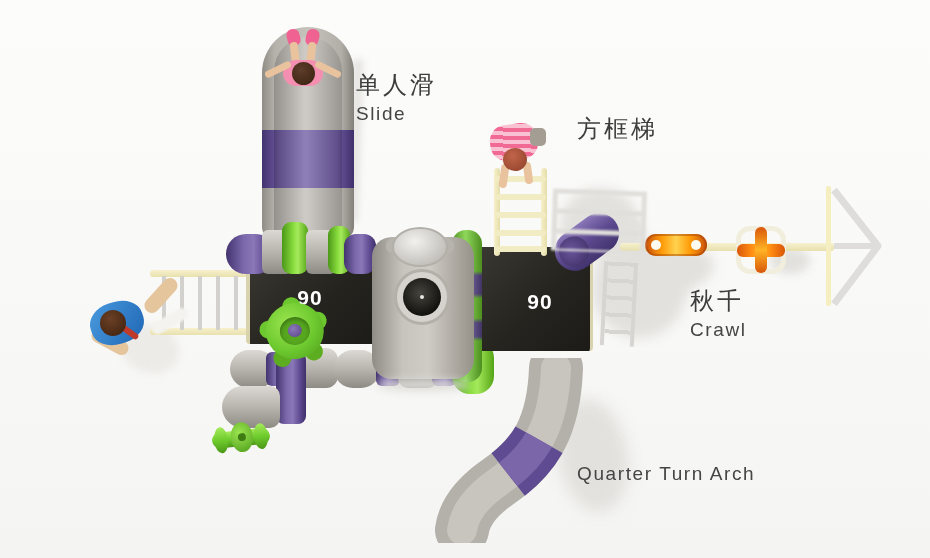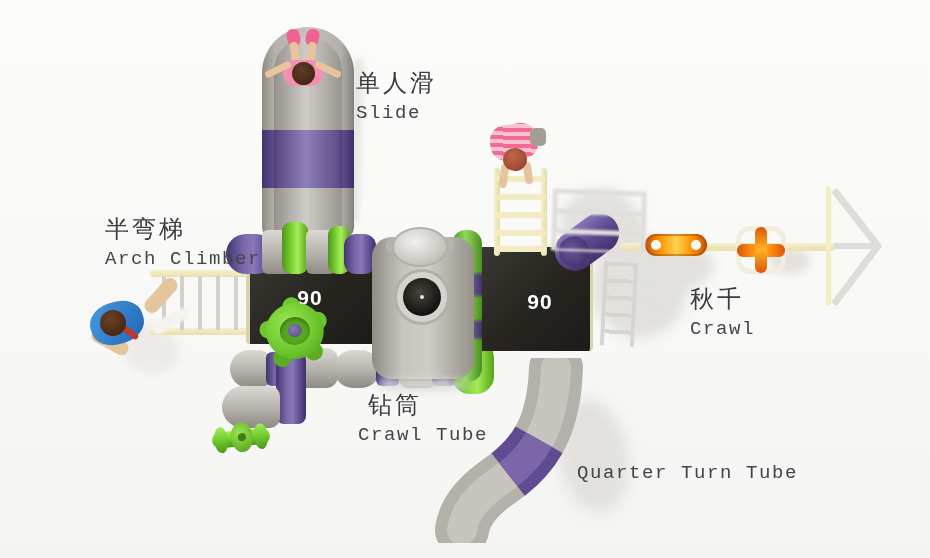--- a/index.html
+++ b/index.html
@@ -1,21 +1,21 @@
 <!DOCTYPE html>
 <html><head>
 <meta charset="utf-8">
 <style>
   html,body{margin:0;padding:0;background:#ffffff;}
   #scene{position:relative;width:930px;height:558px;overflow:hidden;
          background:linear-gradient(180deg,#fcfcfb 0%,#f8f8f6 60%,#f4f4f2 100%);
          font-family:"Liberation Sans",sans-serif;}
   .abs{position:absolute;}
   
-  .label{position:absolute;color:#3d3d3d;font-family:Liberation Mono, monospace;}
+  .label{position:absolute;color:#3d3d3d;}
   .label .zh{font-size:24px;letter-spacing:3px;line-height:30px;font-weight:500;}
   .label .en{font-size:19px;letter-spacing:1.6px;line-height:27px;color:#454545;}
   
   .purple{background:linear-gradient(180deg,#8a77b8 0%,#5e4b91 45%,#43336f 100%);}
   .purpleH{background:linear-gradient(90deg,#43336f 0%,#7a68ab 35%,#8a77b8 55%,#5e4b91 80%,#3f2f6a 100%);}
   .grayp{background:linear-gradient(180deg,#dcd9d4 0%,#b4b0aa 55%,#8e8a84 100%);}
   .green{background:linear-gradient(180deg,#a5ea5c 0%,#6fcc2d 50%,#4b9718 100%);}
   .greenv{background:linear-gradient(90deg,#4b9718 0%,#8ade3e 45%,#a5ea5c 60%,#55a516 100%);}
   .cream{background:#f2ecc4;}
   .shadow{background:#e2e1de;border-radius:50%;filter:blur(6px);}
@@ -181,34 +181,27 @@
     <div class="abs" style="left:116px;top:328px;width:24px;height:6px;background:#c03a2b;border-radius:3px;transform:rotate(36deg);"></div>
     <div class="abs r50" style="left:100px;top:310px;width:26px;height:26px;background:radial-gradient(circle at 40% 35%,#6b4026,#3c1f0d);"></div>
   </div>
 
   <div class="label" style="left:356px;top:70px;">
     <div class="zh">单人滑</div>
     <div class="en">Slide</div>
   </div>
 
   <div class="label" style="left:577px;top:114px;">
-  </div>
-
-  <div class="label" style="left:105px;top:216px;">
-    <div class="zh">半弯梯</div>
-    <div class="en">Arch Climber</div>
-  </div>
+    <div class="zh">方框梯</div>
+  </div>
+
 
   <div class="label" style="left:690px;top:286px;">
     <div class="zh">秋千</div>
     <div class="en">Crawl</div>
   </div>
 
-  <div class="label" style="left:358px;top:392px;">
-    <div class="zh" style="margin-left:10px;">钻筒</div>
-    <div class="en">Crawl Tube</div>
-  </div>
 
   <div class="label" style="left:577px;top:460px;">
-    <div class="en">Quarter Turn Tube</div>
+    <div class="en">Quarter Turn Arch</div>
   </div>
 
 </div>
 
 </body></html>

